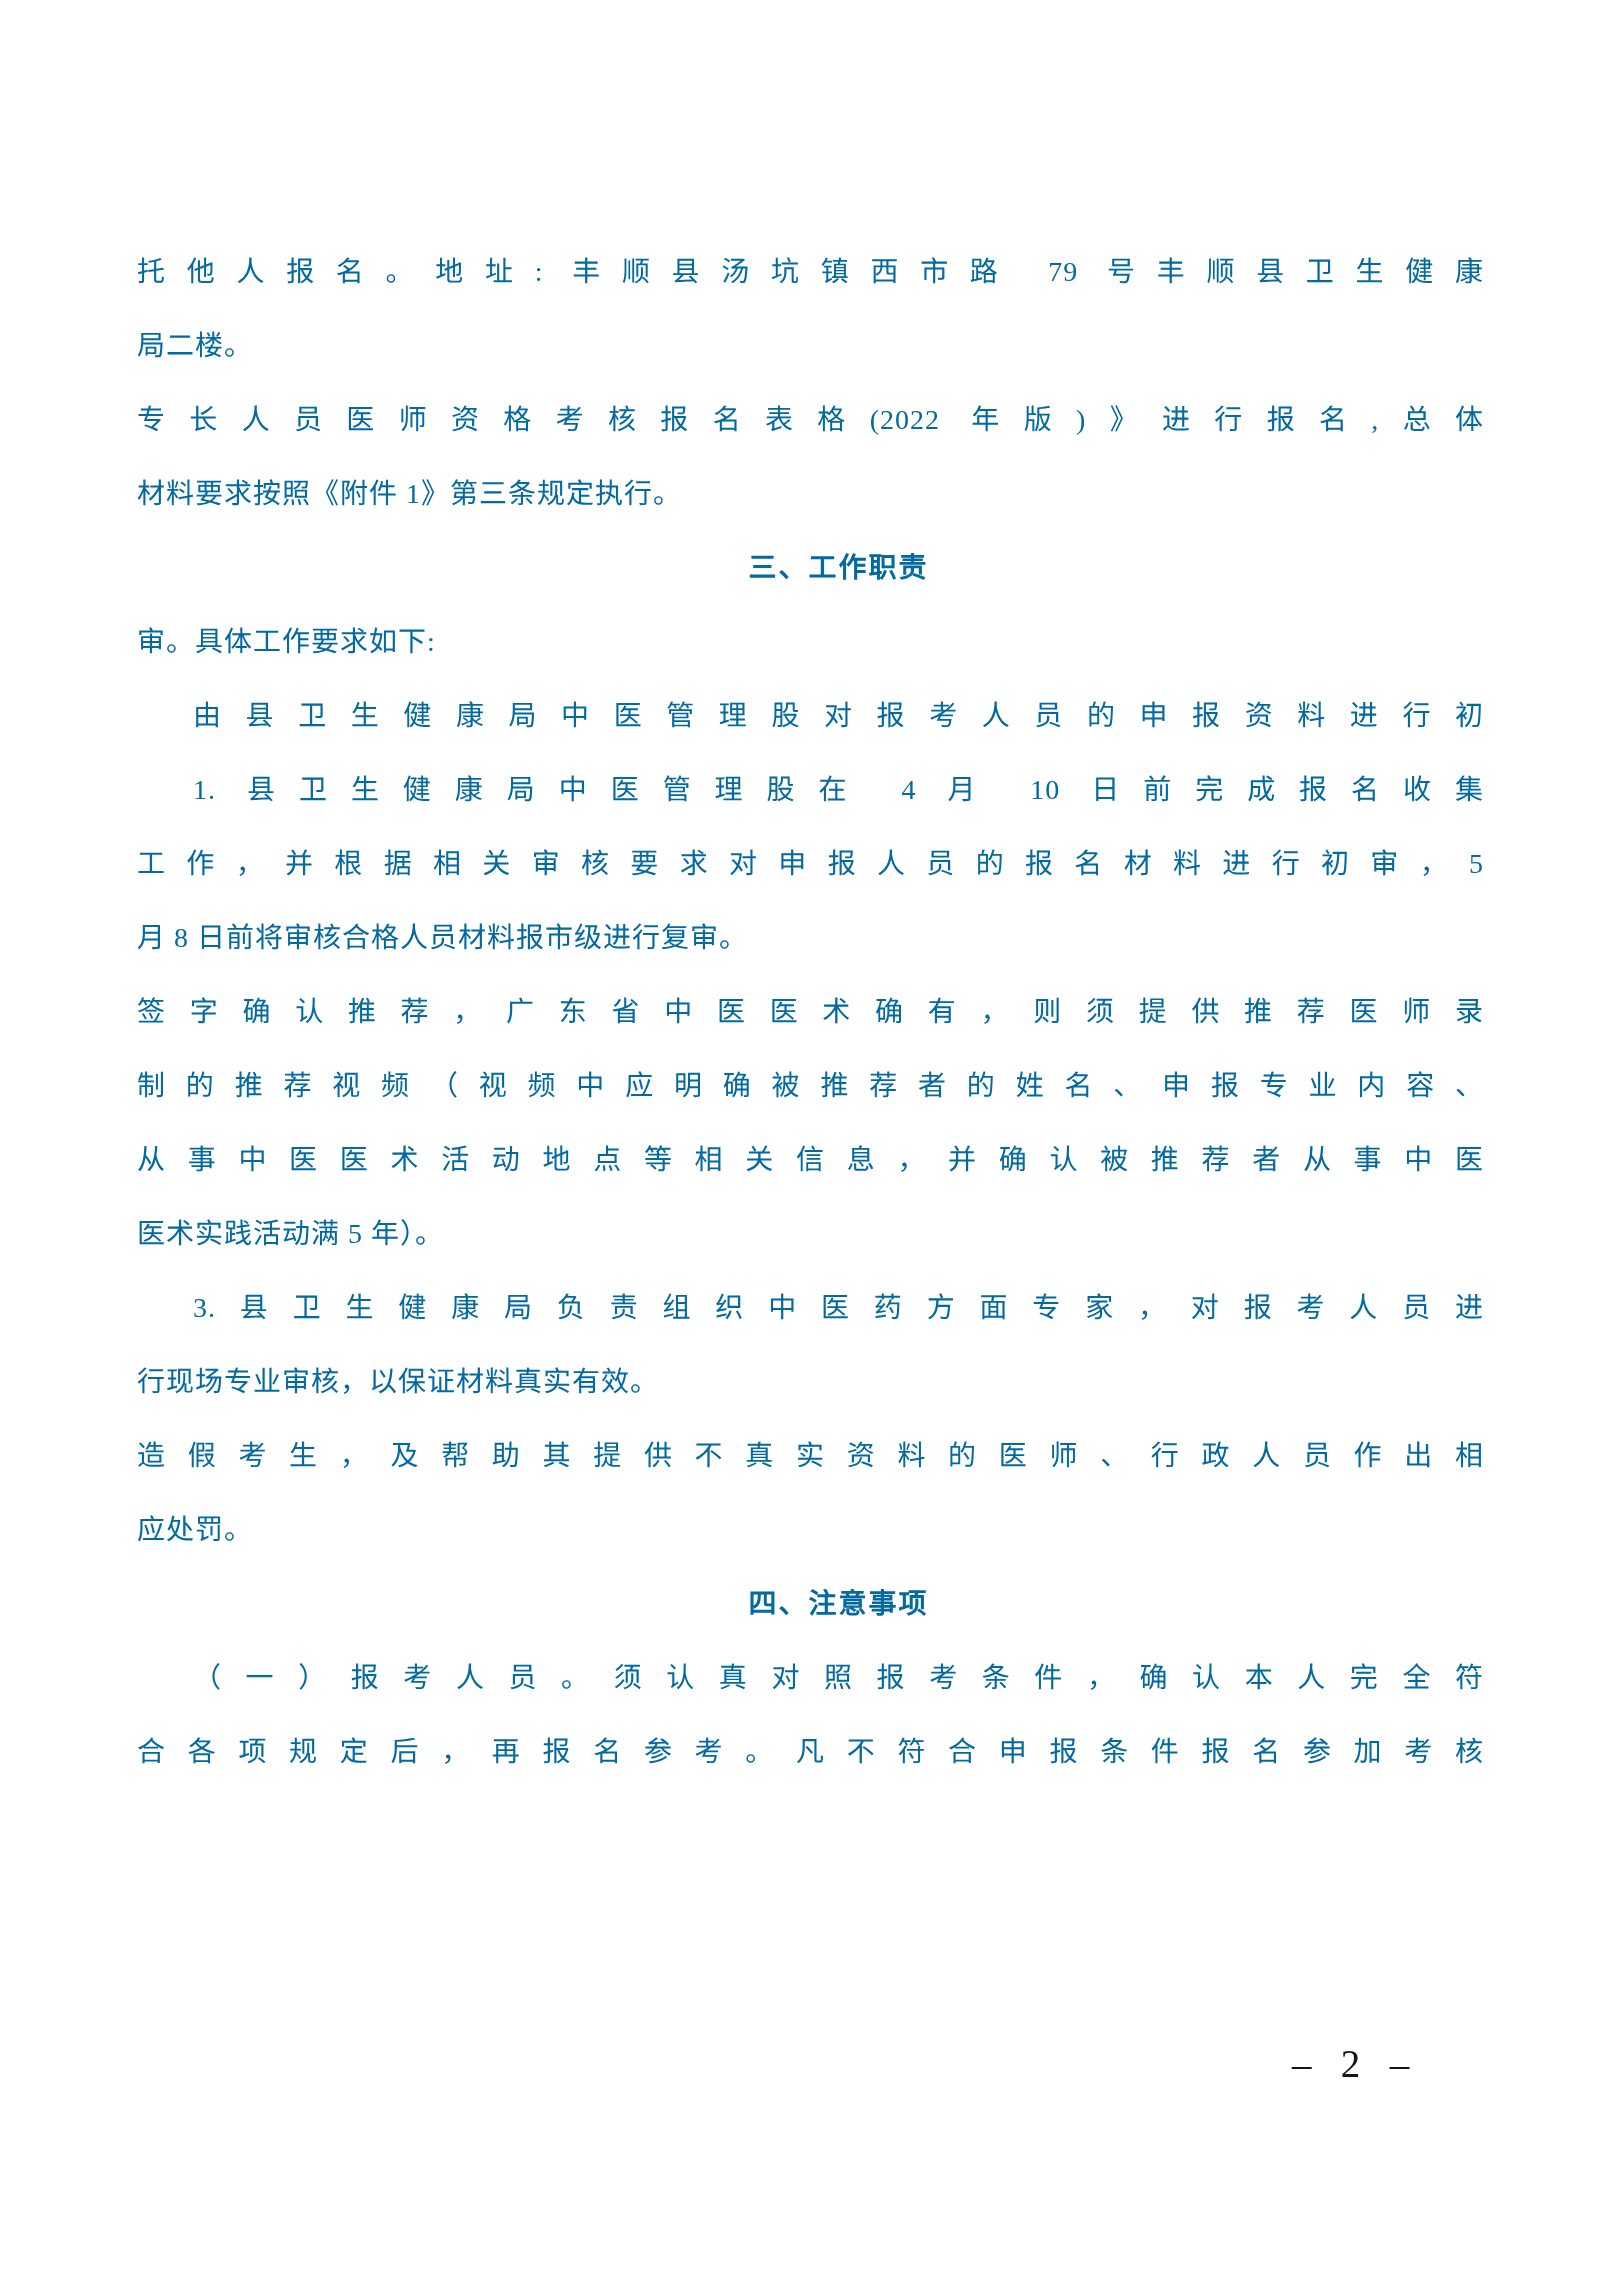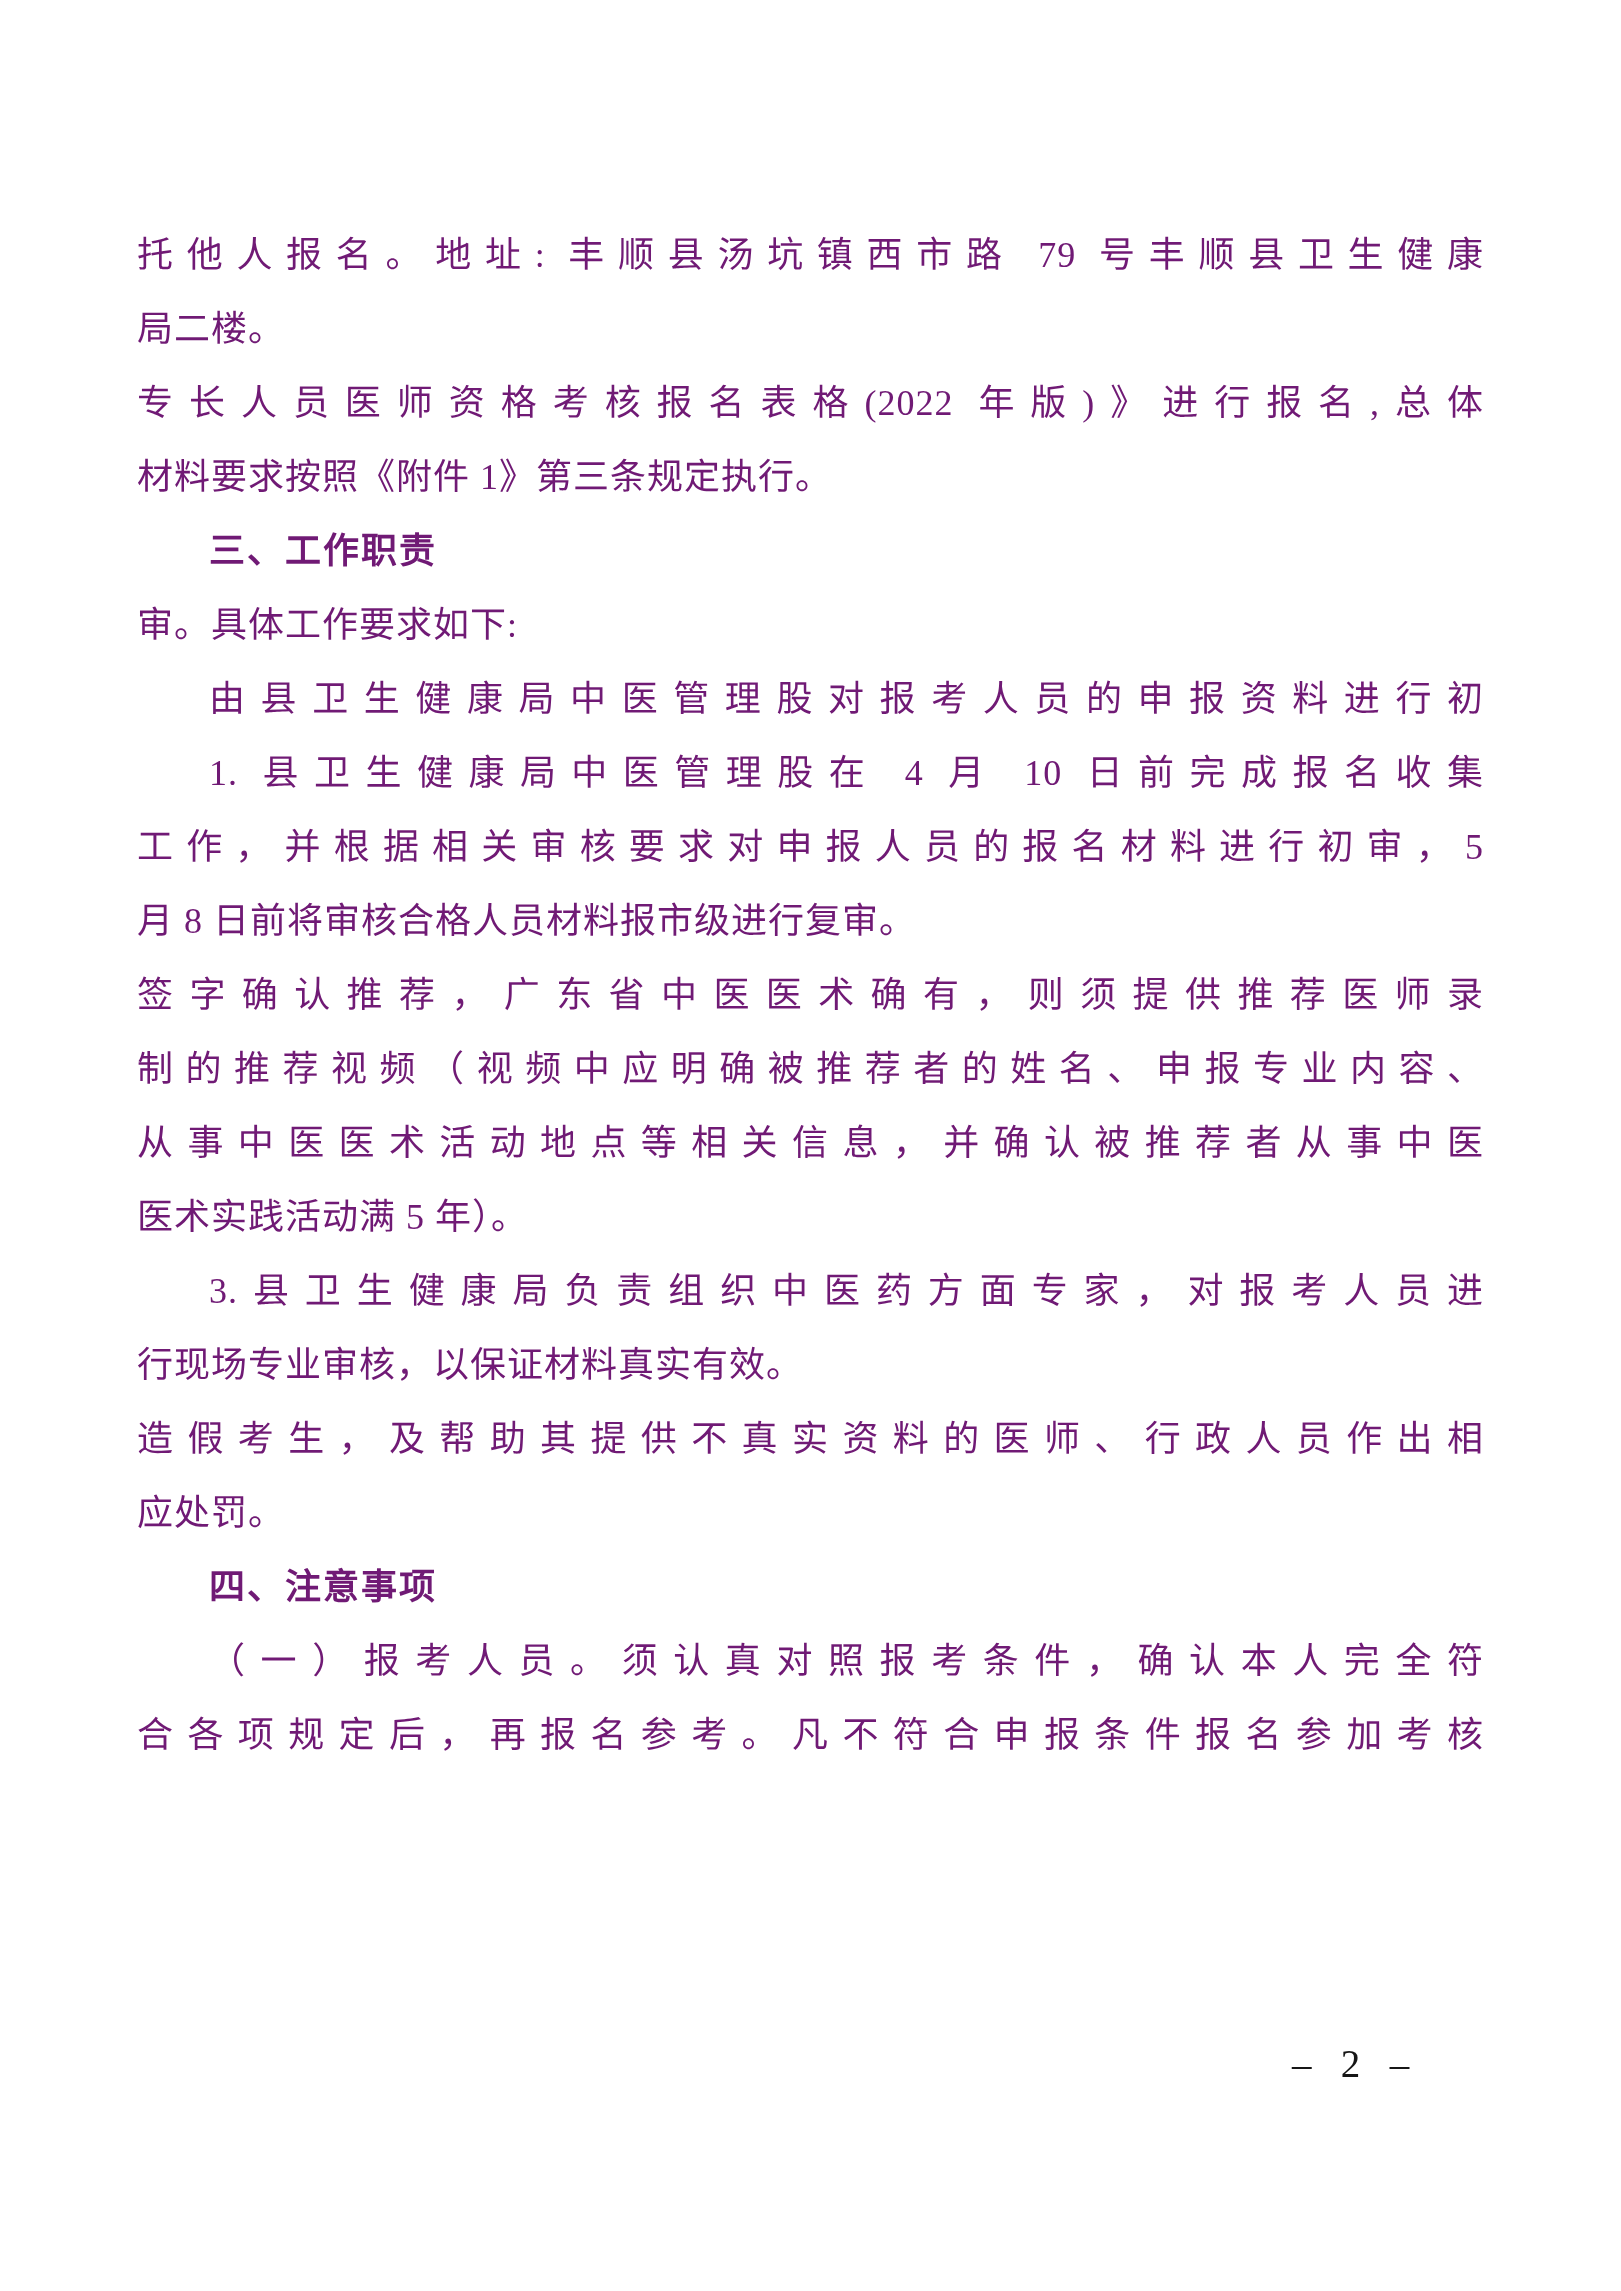--- a/index.html
+++ b/index.html
@@ -12,39 +12,40 @@
     width: 1621px;
     height: 2292px;
     margin: 0 auto;
     background: #ffffff;
     color: #161616;
     overflow: hidden;
   }
   .textblock {
     position: absolute;
     left: 137px;
-    top: 218px;
+    top: 235px;
     width: 1347px;
     font-family: "Liberation Serif", "DejaVu Serif", serif;
-    font-size: 36px;
+    font-size: 28px;
     line-height: 74px;
     letter-spacing: 1px;
-    color: #701a75;
+    color: #0369a1;
   }
   .line {
     height: 74px;
     white-space: pre-wrap;
   }
   .line.fill {
     text-align: justify;
     text-align-last: justify;
     text-justify: inter-character;
   }
   .line.indent {
     text-indent: 2em;
+    text-align: center;
   }
   .line.heading {
     font-family: "Liberation Sans", "DejaVu Sans", sans-serif;
     font-weight: 700;
     letter-spacing: 2px;
   }
   .pagenum {
     position: absolute;
     top: 2041px;
     right: 202px;

